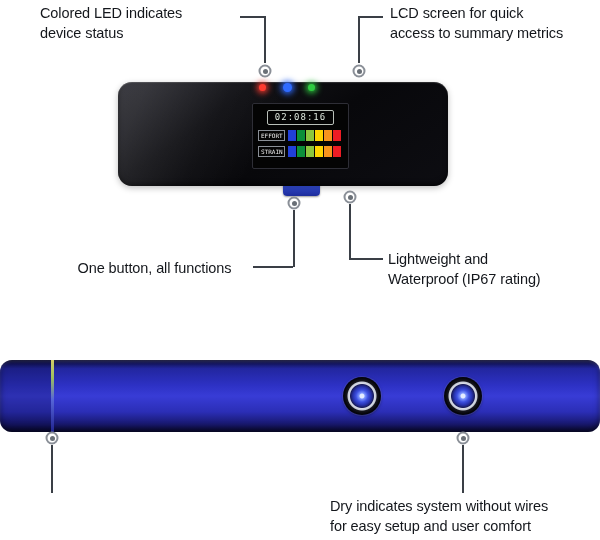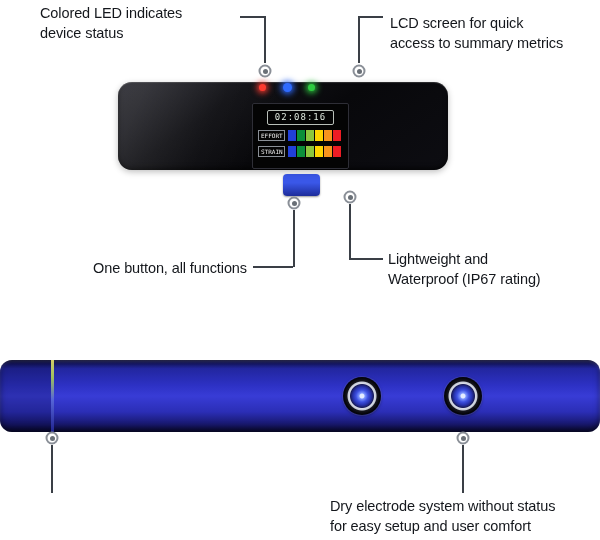--- a/index.html
+++ b/index.html
@@ -16,21 +16,21 @@
     position:absolute;width:13px;height:13px;box-sizing:border-box;
     border:2px solid #8a8f97;border-radius:50%;background:#fff;
     transform:translate(-50%,-50%);z-index:6;
   }
   .marker::after{
     content:"";position:absolute;left:50%;top:50%;width:5px;height:5px;
     border-radius:50%;background:#6a7077;transform:translate(-50%,-50%);
   }
   
   .device{
-    position:absolute;left:118px;top:82px;width:330px;height:88px;
+    position:absolute;left:118px;top:82px;width:330px;height:104px;
     border-radius:14px;z-index:2;
     background:linear-gradient(145deg,#2a2a31 0%,#121216 30%,#08080b 55%,#0d0d12 100%);
     box-shadow:inset 0 1px 1px rgba(255,255,255,.16),inset 0 -2px 5px rgba(0,0,0,.7),0 2px 6px rgba(0,0,0,.25);
   }
   .device::before{
     content:"";position:absolute;inset:0;border-radius:14px;pointer-events:none;
     background:linear-gradient(115deg,rgba(255,255,255,.09) 8%,rgba(255,255,255,.02) 30%,rgba(255,255,255,0) 46%);
   }
   .led{position:absolute;width:7px;height:7px;border-radius:50%;z-index:3;}
   .led.big{width:9px;height:9px;}
@@ -85,21 +85,21 @@
 <body>
 
 <div class="canvas">
 
   <div class="callout-text" style="left:40px;top:3px;width:192px;text-align:left;">Colored LED indicates
 device status</div>
   <div class="cline" style="left:240px;top:16px;width:25px;height:2px;"></div>
   <div class="cline" style="left:264px;top:16px;width:2px;height:47px;"></div>
   <div class="marker" style="left:265px;top:71px;"></div>
 
-  <div class="callout-text" style="left:390px;top:13px;width:205px;text-align:left;">LCD screen for quick
+  <div class="callout-text" style="left:390px;top:3px;width:205px;text-align:left;">LCD screen for quick
 access to summary metrics</div>
   <div class="cline" style="left:359px;top:16px;width:24px;height:2px;"></div>
   <div class="cline" style="left:358px;top:16px;width:2px;height:47px;"></div>
   <div class="marker" style="left:359px;top:71px;"></div>
 
   <div class="device-button"></div>
 
   <div class="device">
     <span class="led" style="left: 141px; top: 2px; background: rgb(255, 59, 48); box-shadow: rgb(255, 59, 48) 0px 0px 6px 2px;"></span>
     <span class="led big" style="left: 165px; top: 1px; background: rgb(47, 107, 255); box-shadow: rgb(47, 107, 255) 0px 0px 6px 2px;"></span>
@@ -128,36 +128,36 @@
             <span class="seg" style="background: rgb(247, 148, 29);"></span>
             <span class="seg" style="background: rgb(237, 28, 36);"></span>
           </span>
       </div>
     </div>
   </div>
 
   <div class="marker" style="left:294px;top:203px;"></div>
   <div class="cline" style="left:293px;top:210px;width:2px;height:57px;"></div>
   <div class="cline" style="left:253px;top:266px;width:40px;height:2px;"></div>
-  <div class="callout-text" style="left:62px;top:258px;width:185px;text-align:right;">One button, all functions</div>
+  <div class="callout-text" style="left:62px;top:258px;width:185px;text-align:center;">One button, all functions</div>
 
   <div class="marker" style="left:350px;top:197px;"></div>
   <div class="cline" style="left:349px;top:204px;width:2px;height:56px;"></div>
   <div class="cline" style="left:350px;top:258px;width:33px;height:2px;"></div>
   <div class="callout-text" style="left:388px;top:249px;width:210px;text-align:left;">Lightweight and
 Waterproof (IP67 rating)</div>
 
   <div class="strap">
     <div class="strap-clip"></div>
     <div class="strap-seam"></div>
   </div>
   <div class="electrode" style="left:343px;"></div>
   <div class="electrode" style="left:444px;"></div>
 
   <div class="marker" style="left:52px;top:438px;"></div>
   <div class="cline" style="left:51px;top:445px;width:2px;height:48px;"></div>
 
   <div class="marker" style="left:463px;top:438px;"></div>
   <div class="cline" style="left:462px;top:445px;width:2px;height:48px;"></div>
-  <div class="callout-text" style="left:330px;top:496px;width:270px;text-align:left;">Dry electrode system without status
+  <div class="callout-text" style="left:330px;top:496px;width:270px;text-align:left;">Dry indicates system without wires
 for easy setup and user comfort</div>
 
 </div>
 
 </body></html>

